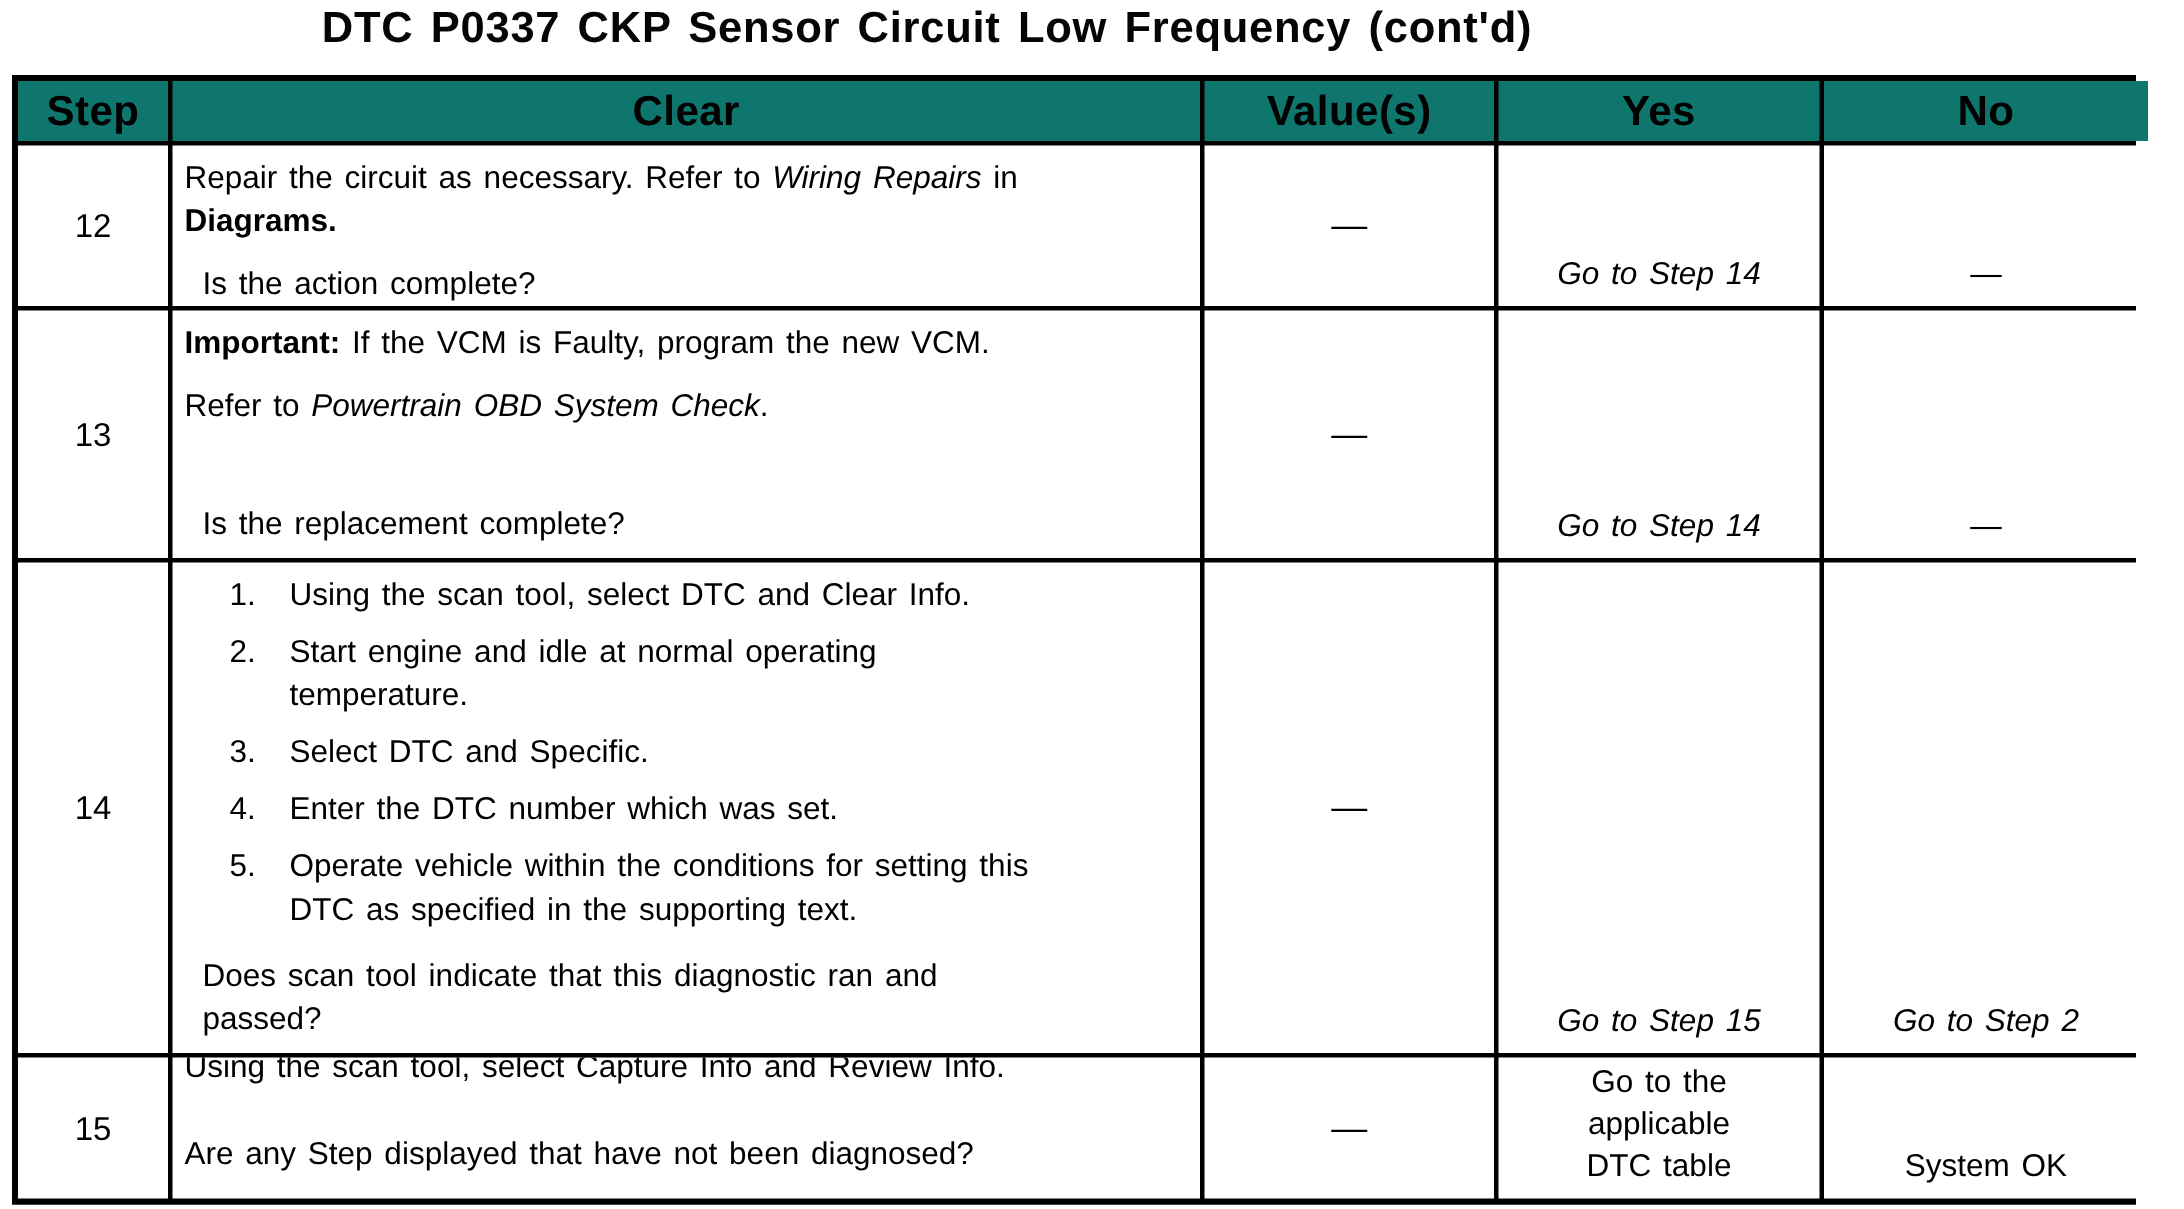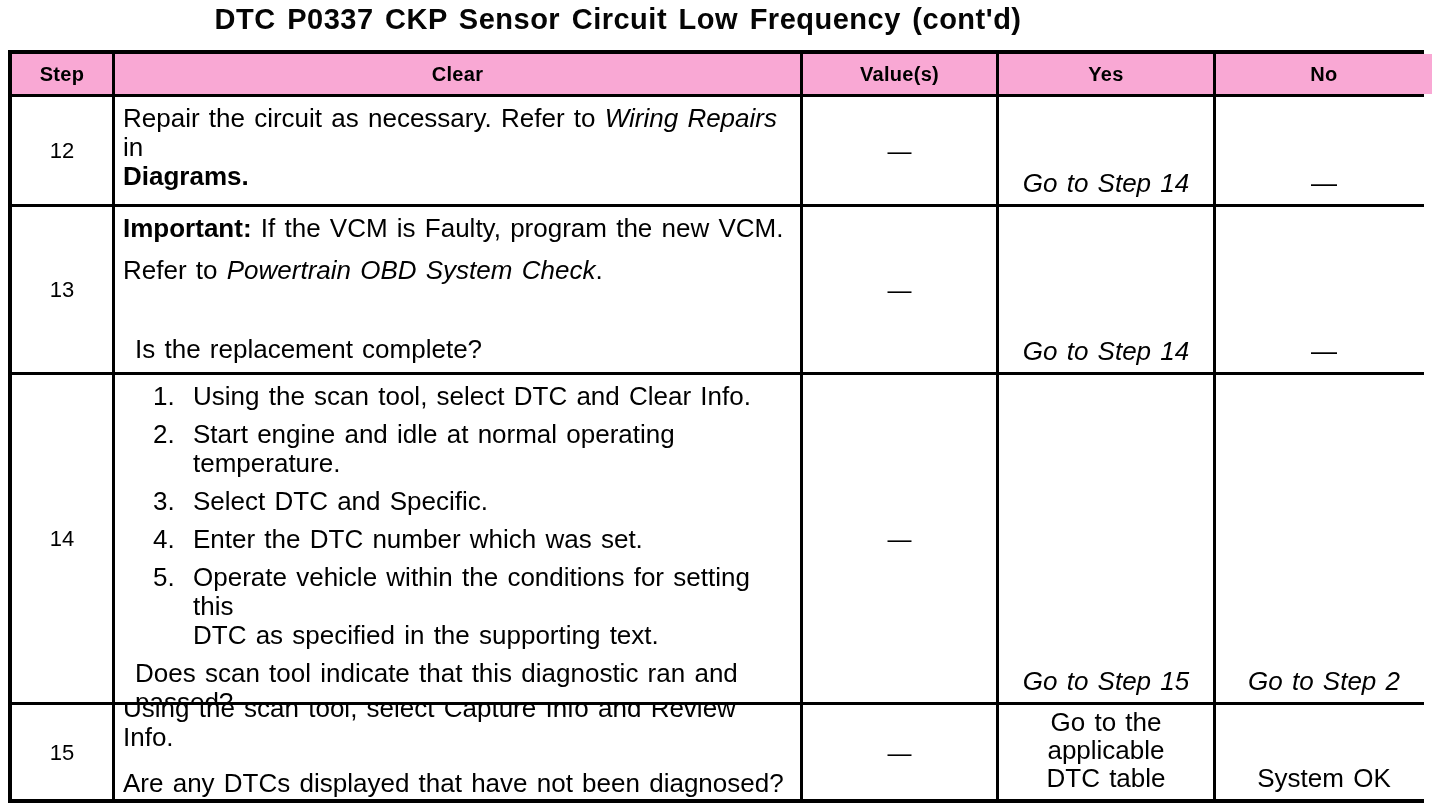--- a/index.html
+++ b/index.html
@@ -36,49 +36,49 @@
     display: grid;
     grid-template-columns: 100px 685px 193px 214px 216px;
     grid-template-rows: 40px 107px 165px 327px 94px;
     gap: 3px;
     background: #000;
     border: 4px solid #000;
     width: 1408px;
   }
   .cell {
     background: #fff;
-    font-size: 26px;
+    font-size: 21px;
     line-height: 29px;
     word-spacing: 2px;
     overflow: hidden;
   }
   .hcell {
-    background: #f9a8d4;
+    background: #0f766e;
     display: flex;
     align-items: center;
     justify-content: center;
-    font-size: 20px;
+    font-size: 28px;
     font-weight: bold;
     letter-spacing: 0.3px;
     text-align: center;
   }
   .step-cell {
     display: flex;
     align-items: center;
     justify-content: center;
     font-size: 22px;
   }
   .action-cell {
     display: flex;
     flex-direction: column;
     padding: 7px 10px 6px 8px;
   }
   .action-cell.center-content {
-    justify-content: center;
-    gap: 4px;
+    justify-content: flex-end;
+    gap: 16px;
     padding-top: 2px;
     padding-bottom: 2px;
   }
   .action-cell p {
     margin: 0 0 13px 0;
   }
   .action-cell .li {
     display: flex;
     margin: 0 0 9px 0;
     padding-left: 30px;
@@ -164,21 +164,21 @@
         </div>
         <div class="question" style="white-space: pre-line;">Does scan tool indicate that this diagnostic ran and
 passed?</div>
       </div>
       <div class="cell value-cell">—</div>
       <div class="cell choice-cell it">Go to Step 15</div>
       <div class="cell choice-cell it">Go to Step 2</div>
       <div class="cell step-cell">15</div>
       <div class="cell action-cell center-content">
         <p><span>Using the scan tool, select Capture Info and Review Info.</span></p>
-        <p><span>Are any DTCs displayed that have not been diagnosed?</span></p>
+        <p><span>Are any Step displayed that have not been diagnosed?</span></p>
       </div>
       <div class="cell value-cell">—</div>
       <div class="cell choice-cell">Go to the
 applicable
 DTC table</div>
       <div class="cell choice-cell">System OK</div>
     </div>
 </div>
 
 </body></html>

